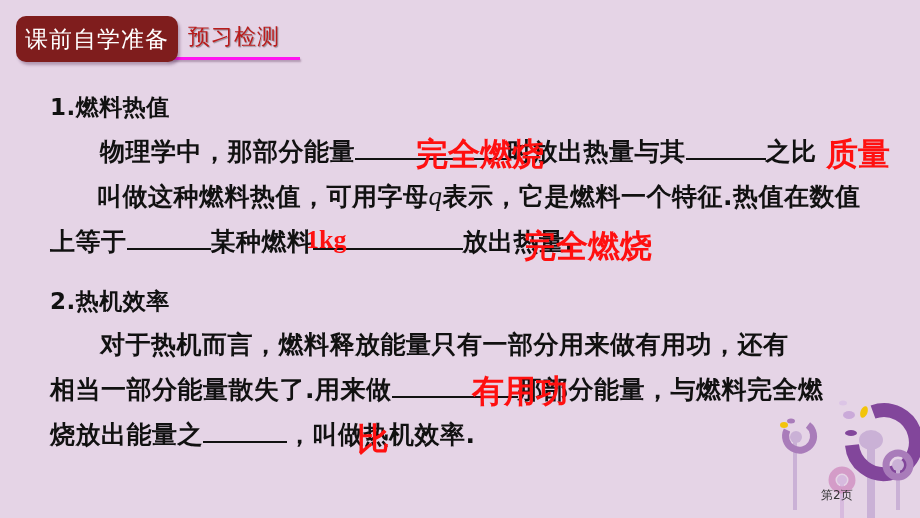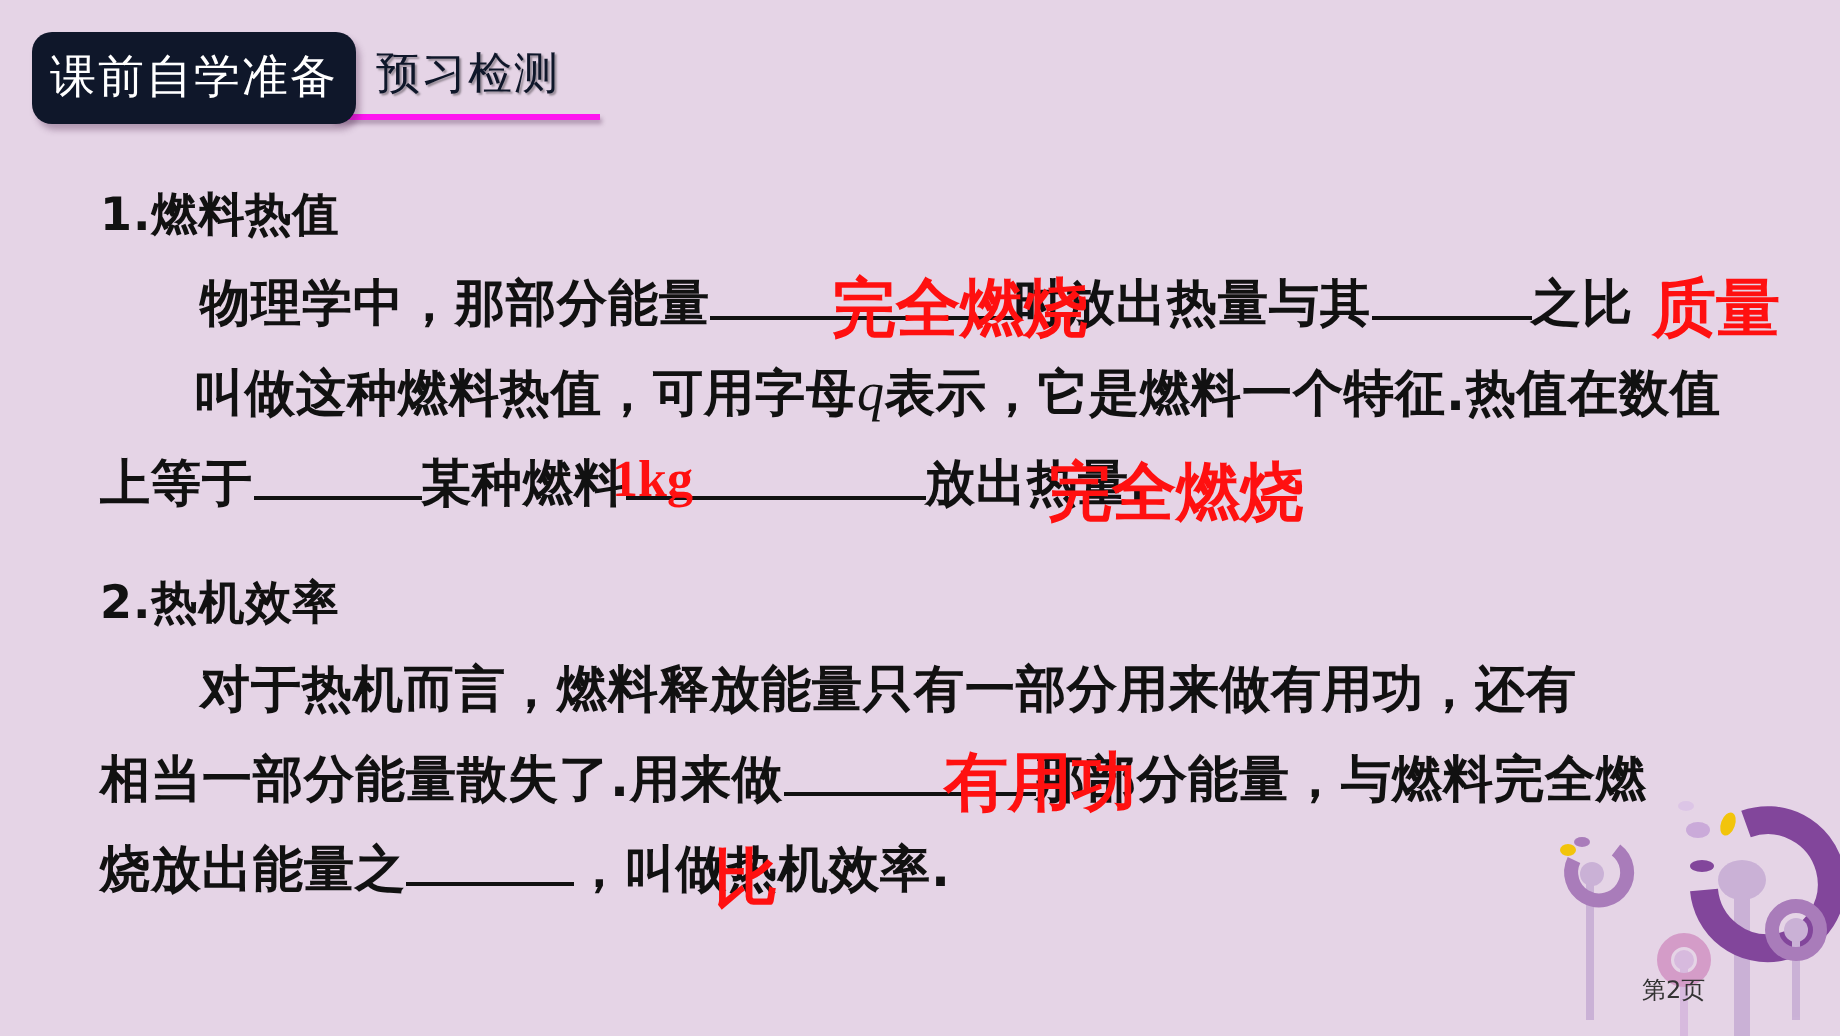--- a/index.html
+++ b/index.html
@@ -5,27 +5,27 @@
   html, body { margin:0; padding:0; }
   body {
     width:920px; height:518px; overflow:hidden; position:relative;
     background:#e5d4e6;
     font-family:"DejaVu Sans","Liberation Sans",sans-serif;
     color:#111;
   }
   .header { position:absolute; left:16px; top:16px; height:46px; }
   .header-tab {
     position:absolute; left:0; top:0; width:162px; height:46px;
-    background:#0f172a; border-radius:10px 10px 10px 10px;
+    background:#7f1d1d; border-radius:10px 10px 10px 10px;
     box-shadow:2px 3px 3px rgba(80,40,80,0.35);
     color:#fff; font-size:23px; line-height:46px; text-align:center; letter-spacing:1px;
     font-family:"DejaVu Sans",sans-serif;
   }
   .header-sub {
-    position:absolute; left:172px; top:6px; font-size:22px; color:#0f172a;
+    position:absolute; left:172px; top:6px; font-size:22px; color:#b91c1c;
     text-shadow:1px 1px 1px rgba(0,0,0,0.35); letter-spacing:1px;
     font-family:"DejaVu Sans",sans-serif; white-space:nowrap;
   }
   .header-line {
     position:absolute; left:150px; top:41px; width:134px; height:3px;
     background:#ff14f0; box-shadow:1px 2px 2px rgba(80,40,80,0.35);
   }
   .content { position:absolute; left:50px; top:0; width:860px; }
   .line {
     position:absolute; white-space:nowrap; font-weight:bold;

